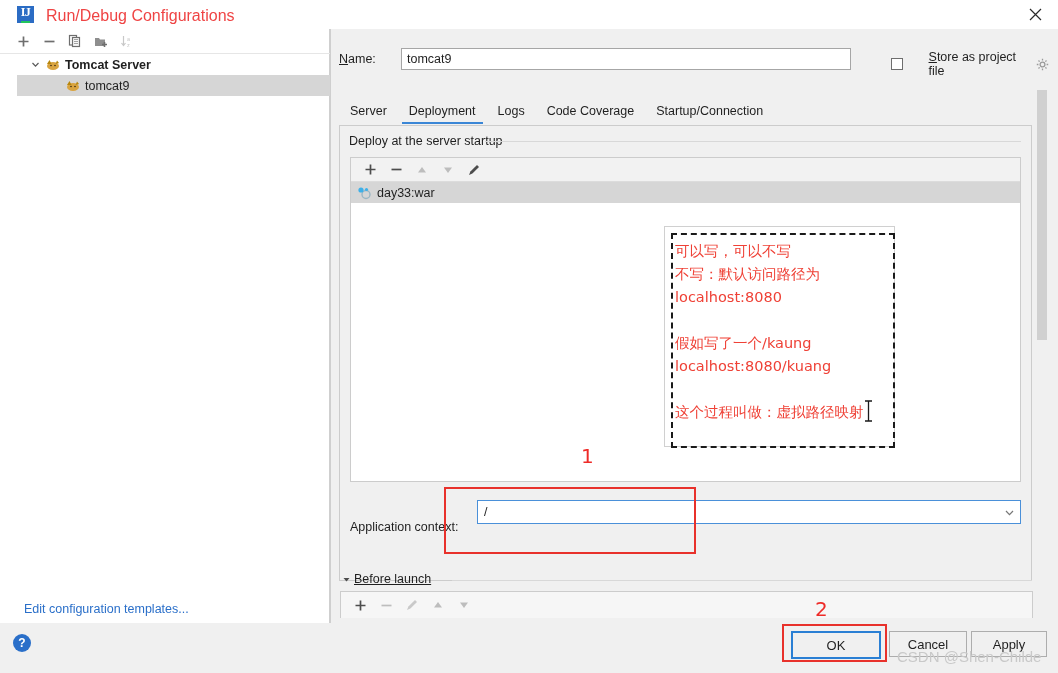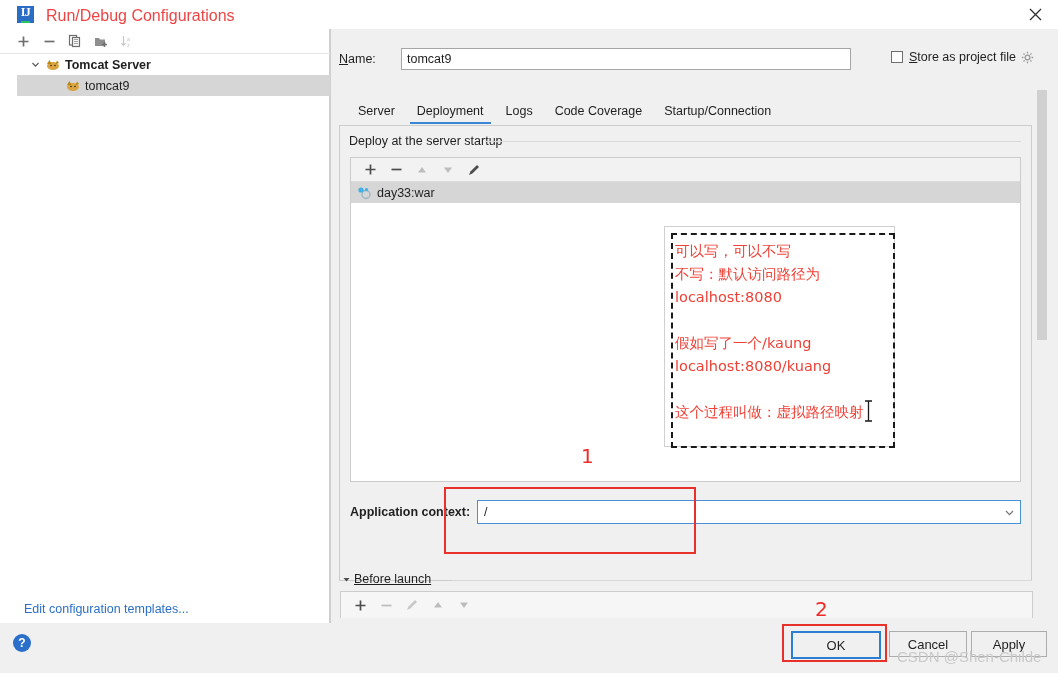--- a/index.html
+++ b/index.html
@@ -163,31 +163,31 @@
     display: flex; align-items: center;
     cursor: pointer;
   }
   .chkbox {
     width: 12px; height: 12px;
     border: 1px solid #6e6e6e;
     background: #ffffff;
     margin-right: 6px;
     box-sizing: border-box;
   }
-  .store-label { font-size: 12.5px; }
+  .store-label { font-size: 12.5px; margin-left: 20px; }
   .gear {
     margin-left: 5px;
     width: 14px; height: 14px;
     display:inline-flex; align-items:center;
   }
 
   
   .tabs {
     position: absolute;
-    left: 16px; top: 68px;
+    left: 8px; top: 68px;
     width: 700px; height: 27px;
     display: flex;
     align-items: flex-end;
   }
   .tab {
     padding: 0 11px 6px 11px;
     font-size: 12.5px;
     color: #1f1f1f;
     cursor: pointer;
     position: relative;
@@ -256,23 +256,22 @@
   }
   .artifact-ico { width:15px; height:14px; margin-right:5px; display:inline-block; }
 
   .ctx-row {
     position: absolute;
     left: 10px; top: 374px;
     width: 671px; height: 26px;
   }
   .ctx-label {
     position: absolute;
-    left: 0; top: 5px;
-    font-size: 12.5px;
-    font-weight: bold;
+    left: 0; top: 20px;
+    font-size: 12.5px;
   }
   .ctx-combo {
     position: absolute;
     left: 127px; top: 0;
     width: 544px; height: 24px;
     background: #ffffff;
     border: 1px solid #4a90d9;
     box-sizing: border-box;
     display: flex;
     align-items: center;

